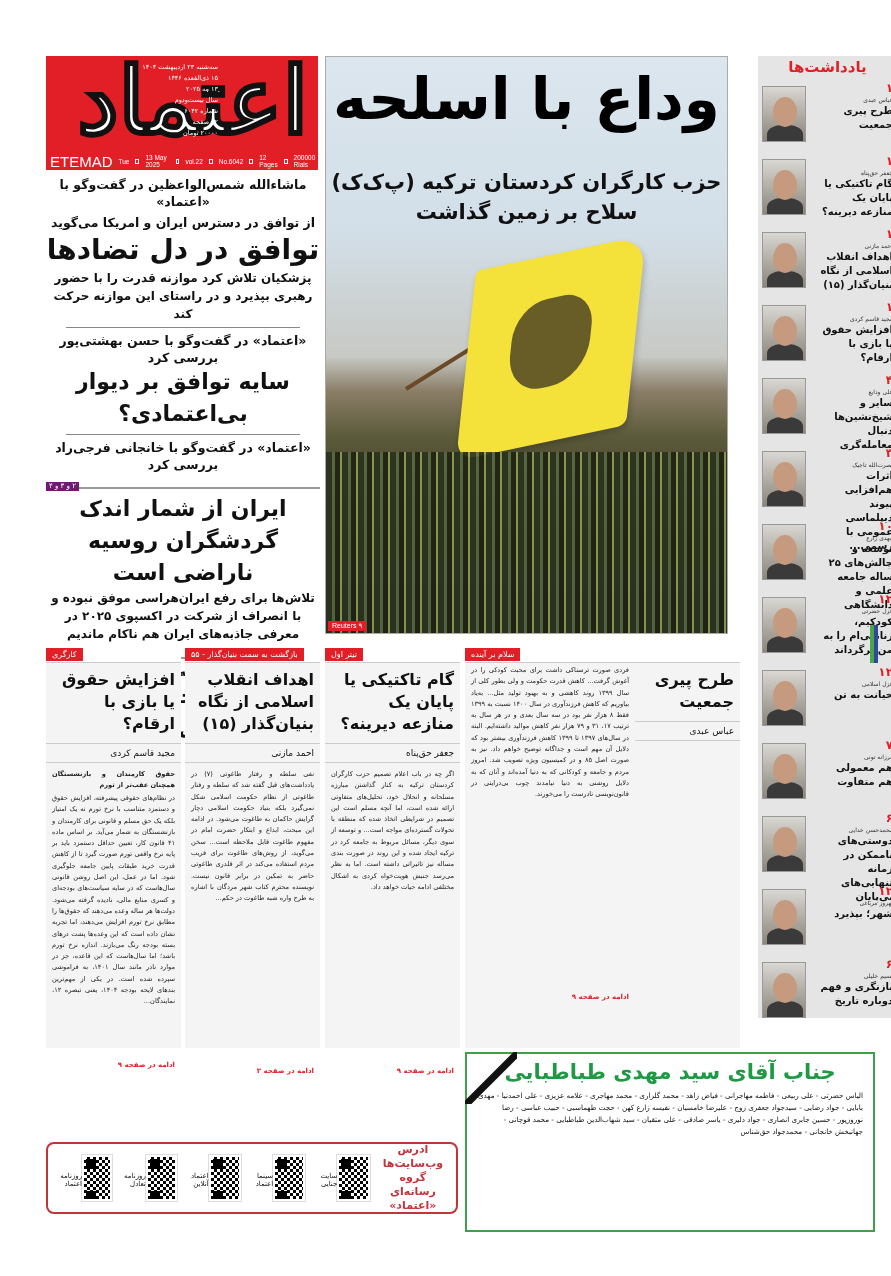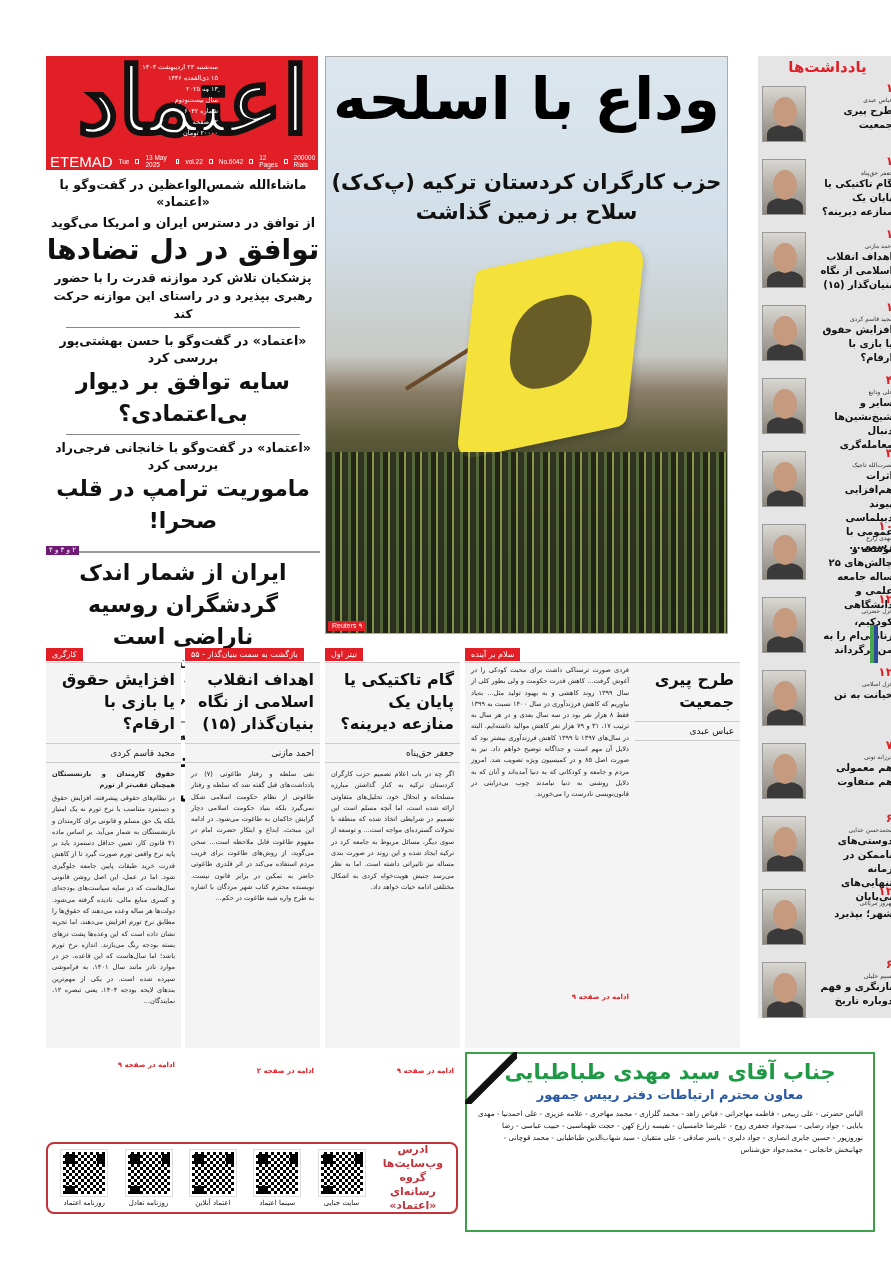--- a/index.html
+++ b/index.html
@@ -65,21 +65,21 @@
   .condo-corner { position: absolute; left: -2px; top: -2px; width: 52px; height: 52px; overflow: hidden; }
   .condo-corner::after { content: ""; position: absolute; left: -12px; top: 22px; width: 80px; height: 7px; background: #111; transform: rotate(-45deg); }
   .condo-name { text-align: center; color: #1e9a44; font-size: 21px; font-weight: bold; margin-top: 6px; }
   .condo-role { text-align: center; color: #2a5aa6; font-size: 13px; font-weight: bold; margin-top: 3px; }
   .condo-msg { text-align: center; font-size: 12px; font-weight: bold; line-height: 18px; margin-top: 4px; padding: 0 6px; }
   .condo-names { font-size: 7.2px; line-height: 12px; padding: 6px 10px; text-align: right; }
 
   
   .qrbox { position: absolute; left: 6px; top: 1090px; width: 412px; height: 72px; border: 2px solid #c3333a; border-radius: 8px; display: flex; flex-direction: row; align-items: center; justify-content: space-around; padding: 4px; }
   .qr-title { color: #c3333a; font-size: 11px; font-weight: bold; text-align: center; line-height: 14px; width: 70px; }
-  .qr-item { display: flex; flex-direction: column; align-items: center; width: 56px; }
+  .qr-item { display: flex; flex-direction: row; align-items: center; width: 56px; }
   .qr-code { width: 46px; height: 46px; background:
       linear-gradient(#000,#000) 2px 2px/10px 10px no-repeat,
       linear-gradient(#000,#000) 34px 2px/10px 10px no-repeat,
       linear-gradient(#000,#000) 2px 34px/10px 10px no-repeat,
       repeating-conic-gradient(#000 0 25%, #fff 0 50%) 0 0/6px 6px;
     border: 2px solid #fff; outline: 1px solid #ddd; }
   .qr-label { font-size: 7px; margin-top: 3px; }
 </style>
 </head>
 <body>
@@ -116,21 +116,20 @@
   <div class="left-col">
     <div class="kicker">ماشاءالله شمس‌الواعظین در گفت‌وگو با «اعتماد»</div>
     <div class="kicker">از توافق در دسترس ایران و امریکا می‌گوید</div>
     <div class="hl-big">توافق در دل تضادها</div>
     <div class="sub">پزشکیان تلاش کرد موازنه قدرت را با حضور رهبری بپذیرد و در راستای این موازنه حرکت کند</div>
     <div class="rule"></div>
     <div class="kicker">«اعتماد» در گفت‌وگو با حسن بهشتی‌پور بررسی کرد</div>
     <div class="hl-mid">سایه توافق بر دیوار بی‌اعتمادی؟</div>
     <div class="rule"></div>
     <div class="kicker">«اعتماد» در گفت‌وگو با خانجانی فرجی‌راد بررسی کرد</div>
-    <div class="hl-mid">ماموریت ترامپ در قلب صحرا!</div>
     <div class="pn-row"><span class="pageno">۲ و ۳ و ۴</span></div>
     <div class="rule-full"></div>
     <div class="hl-mid">ایران از شمار اندک گردشگران روسیه ناراضی است</div>
     <div class="sub">تلاش‌ها برای رفع ایران‌هراسی موفق نبوده و با انصراف از شرکت در اکسپوی ۲۰۲۵ در معرفی جاذبه‌های ایران هم ناکام ماندیم</div>
     <div class="pn-row"><span class="pageno">۱۰</span></div>
     <div class="rule-full"></div>
     <div class="kicker">بحران در ترازنامه‌های مالی کشور</div>
     <div class="hl-mid">فرزین: حذف صفر قطعی است</div>
     <div class="pn-row"><span class="pageno">۸</span></div>
   </div>
@@ -300,21 +299,20 @@
     <div class="a-head">افزایش حقوق یا بازی با ارقام؟</div>
     <div class="a-author">مجید قاسم کردی</div>
     <div class="a-body" style="font-weight:bold; height:24px;">حقوق کارمندان و بازنشستگان همچنان عقب‌تر از تورم</div>
     <div class="a-body" style="height:270px;">در نظام‌های حقوقی پیشرفته، افزایش حقوق و دستمزد متناسب با نرخ تورم نه یک امتیاز بلکه یک حق مسلم و قانونی برای کارمندان و بازنشستگان به شمار می‌آید. بر اساس ماده ۴۱ قانون کار، تعیین حداقل دستمزد باید بر پایه نرخ واقعی تورم صورت گیرد تا از کاهش قدرت خرید طبقات پایین جامعه جلوگیری شود. اما در عمل، این اصل روشن قانونی سال‌هاست که در سایه سیاست‌های بودجه‌ای و کسری منابع مالی، نادیده گرفته می‌شود. دولت‌ها هر ساله وعده می‌دهند که حقوق‌ها را مطابق نرخ تورم افزایش می‌دهند، اما تجربه نشان داده است که این وعده‌ها پشت درهای بسته بودجه رنگ می‌بازند. اندازه نرخ تورم باشد؛ اما سال‌هاست که این قاعده، جز در موارد نادر مانند سال ۱۴۰۱، به فراموشی سپرده شده است. در یکی از مهم‌ترین بندهای لایحه بودجه ۱۴۰۴، یعنی تبصره ۱۲، نمایندگان...</div>
     <div class="a-more">ادامه در صفحه ۹</div>
   </div>
 
   <div class="condo">
     <div class="condo-corner"></div>
     <div class="condo-name">جناب آقای سید مهدی طباطبایی</div>
-    <div class="condo-role">معاون محترم ارتباطات دفتر رییس جمهور</div>
     <div class="condo-names">الیاس حضرتی - علی ربیعی - فاطمه مهاجرانی - فیاض زاهد - محمد گلزاری - محمد مهاجری - علامه عزیزی - علی احمدنیا - مهدی بابایی - جواد رضایی - سیدجواد جعفری زوج - علیرضا خامسیان - نفیسه زارع کهن - حجت طهماسبی - حبیب عباسی - رضا نوروزپور - حسین جابری انصاری - جواد دلیری - یاسر صادقی - علی متقیان - سید شهاب‌الدین طباطبایی - محمد قوچانی - جهانبخش خانجانی - محمدجواد حق‌شناس</div>
   </div>
 
   <div class="qrbox">
     <div class="qr-title">آدرس وب‌سایت‌ها گروه رسانه‌ای «اعتماد»</div>
     <div class="qr-item">
         <div class="qr-code"></div>
         <div class="qr-label">سایت جنایی</div>
       </div>
     <div class="qr-item">

